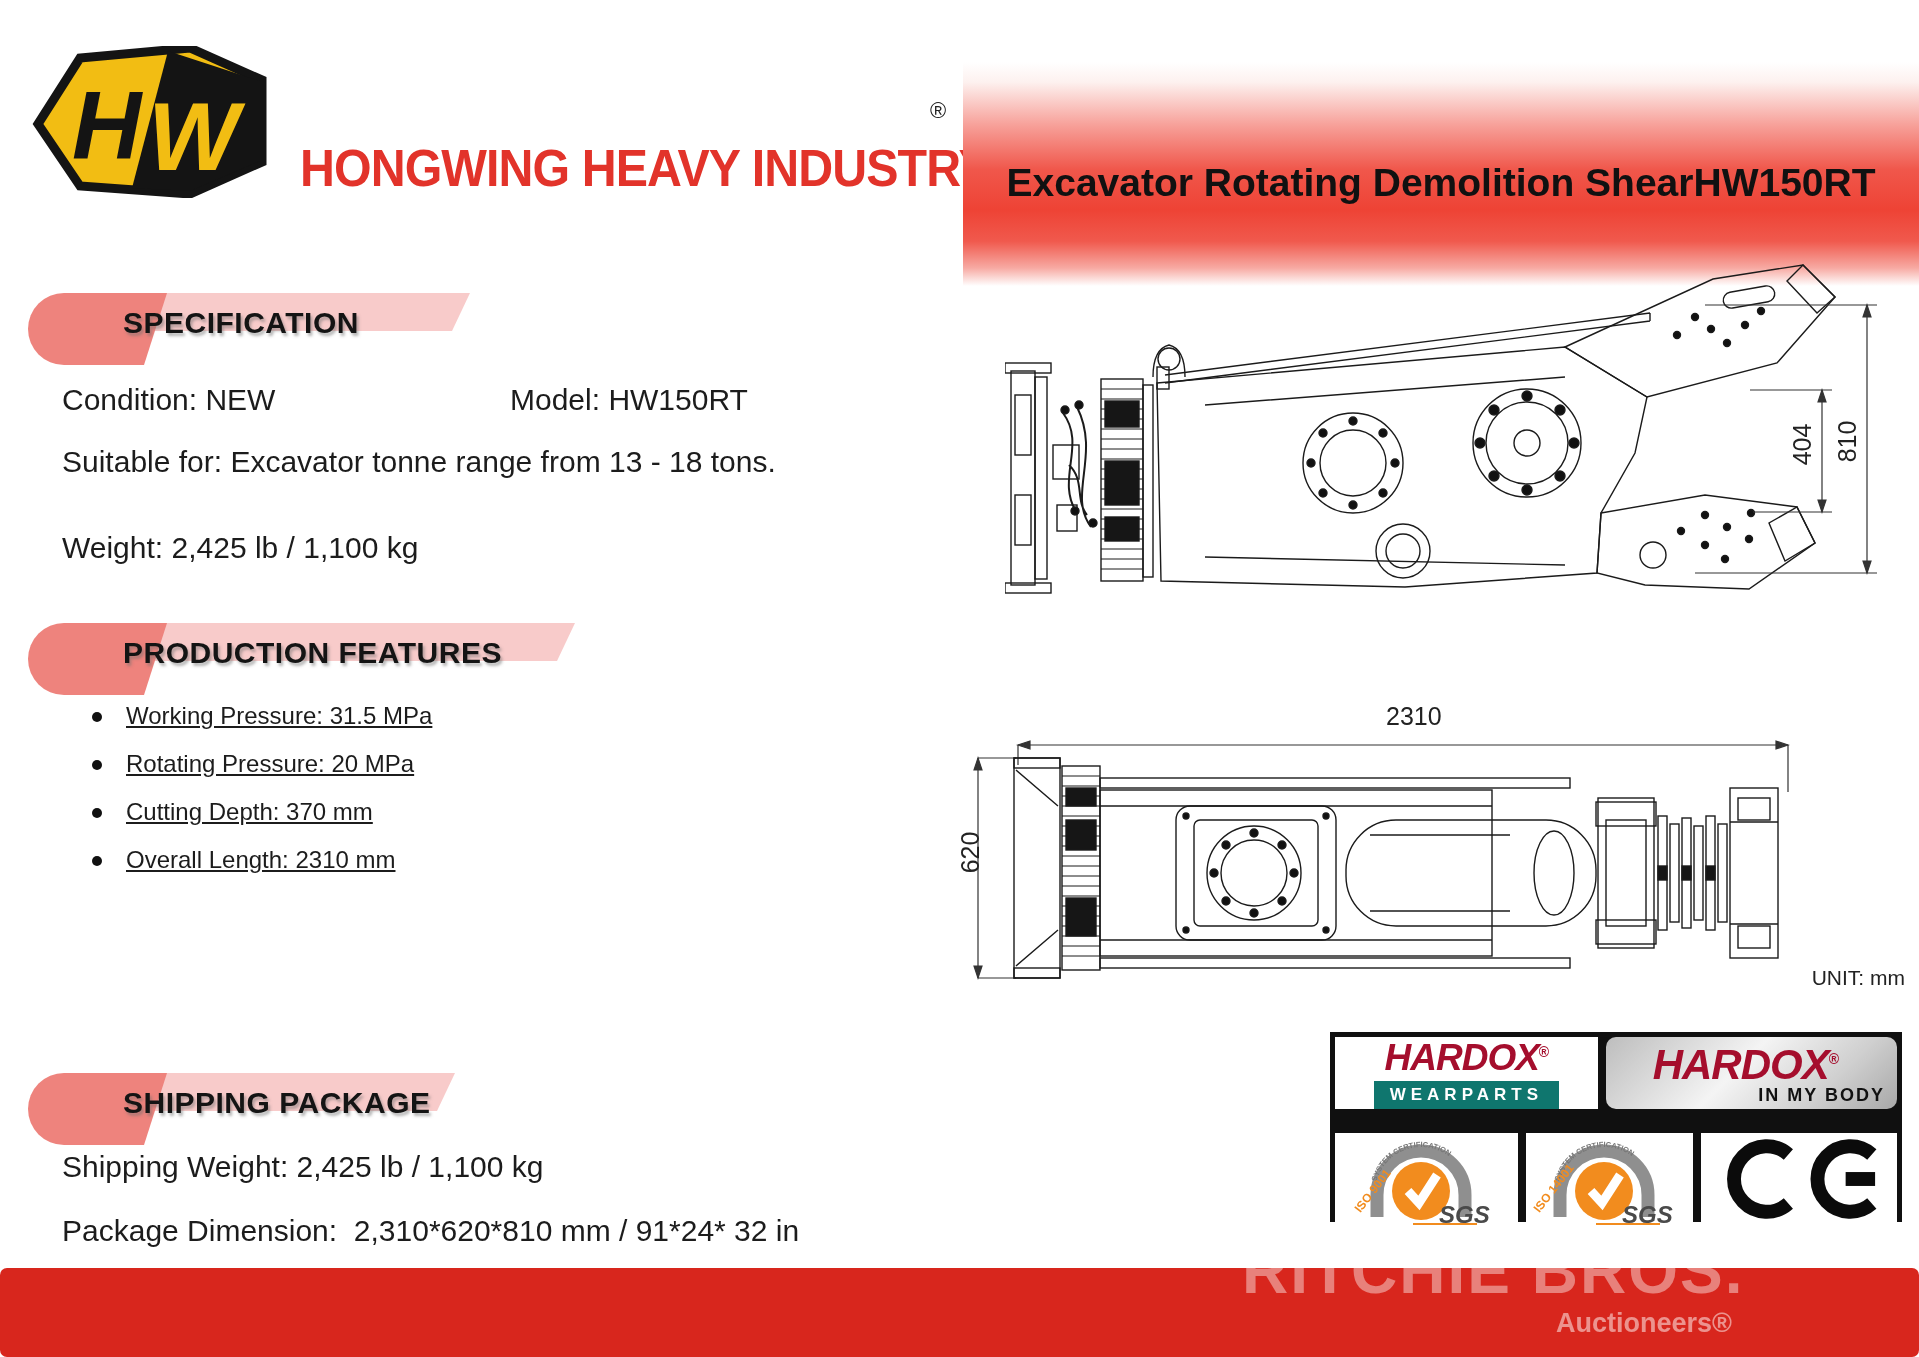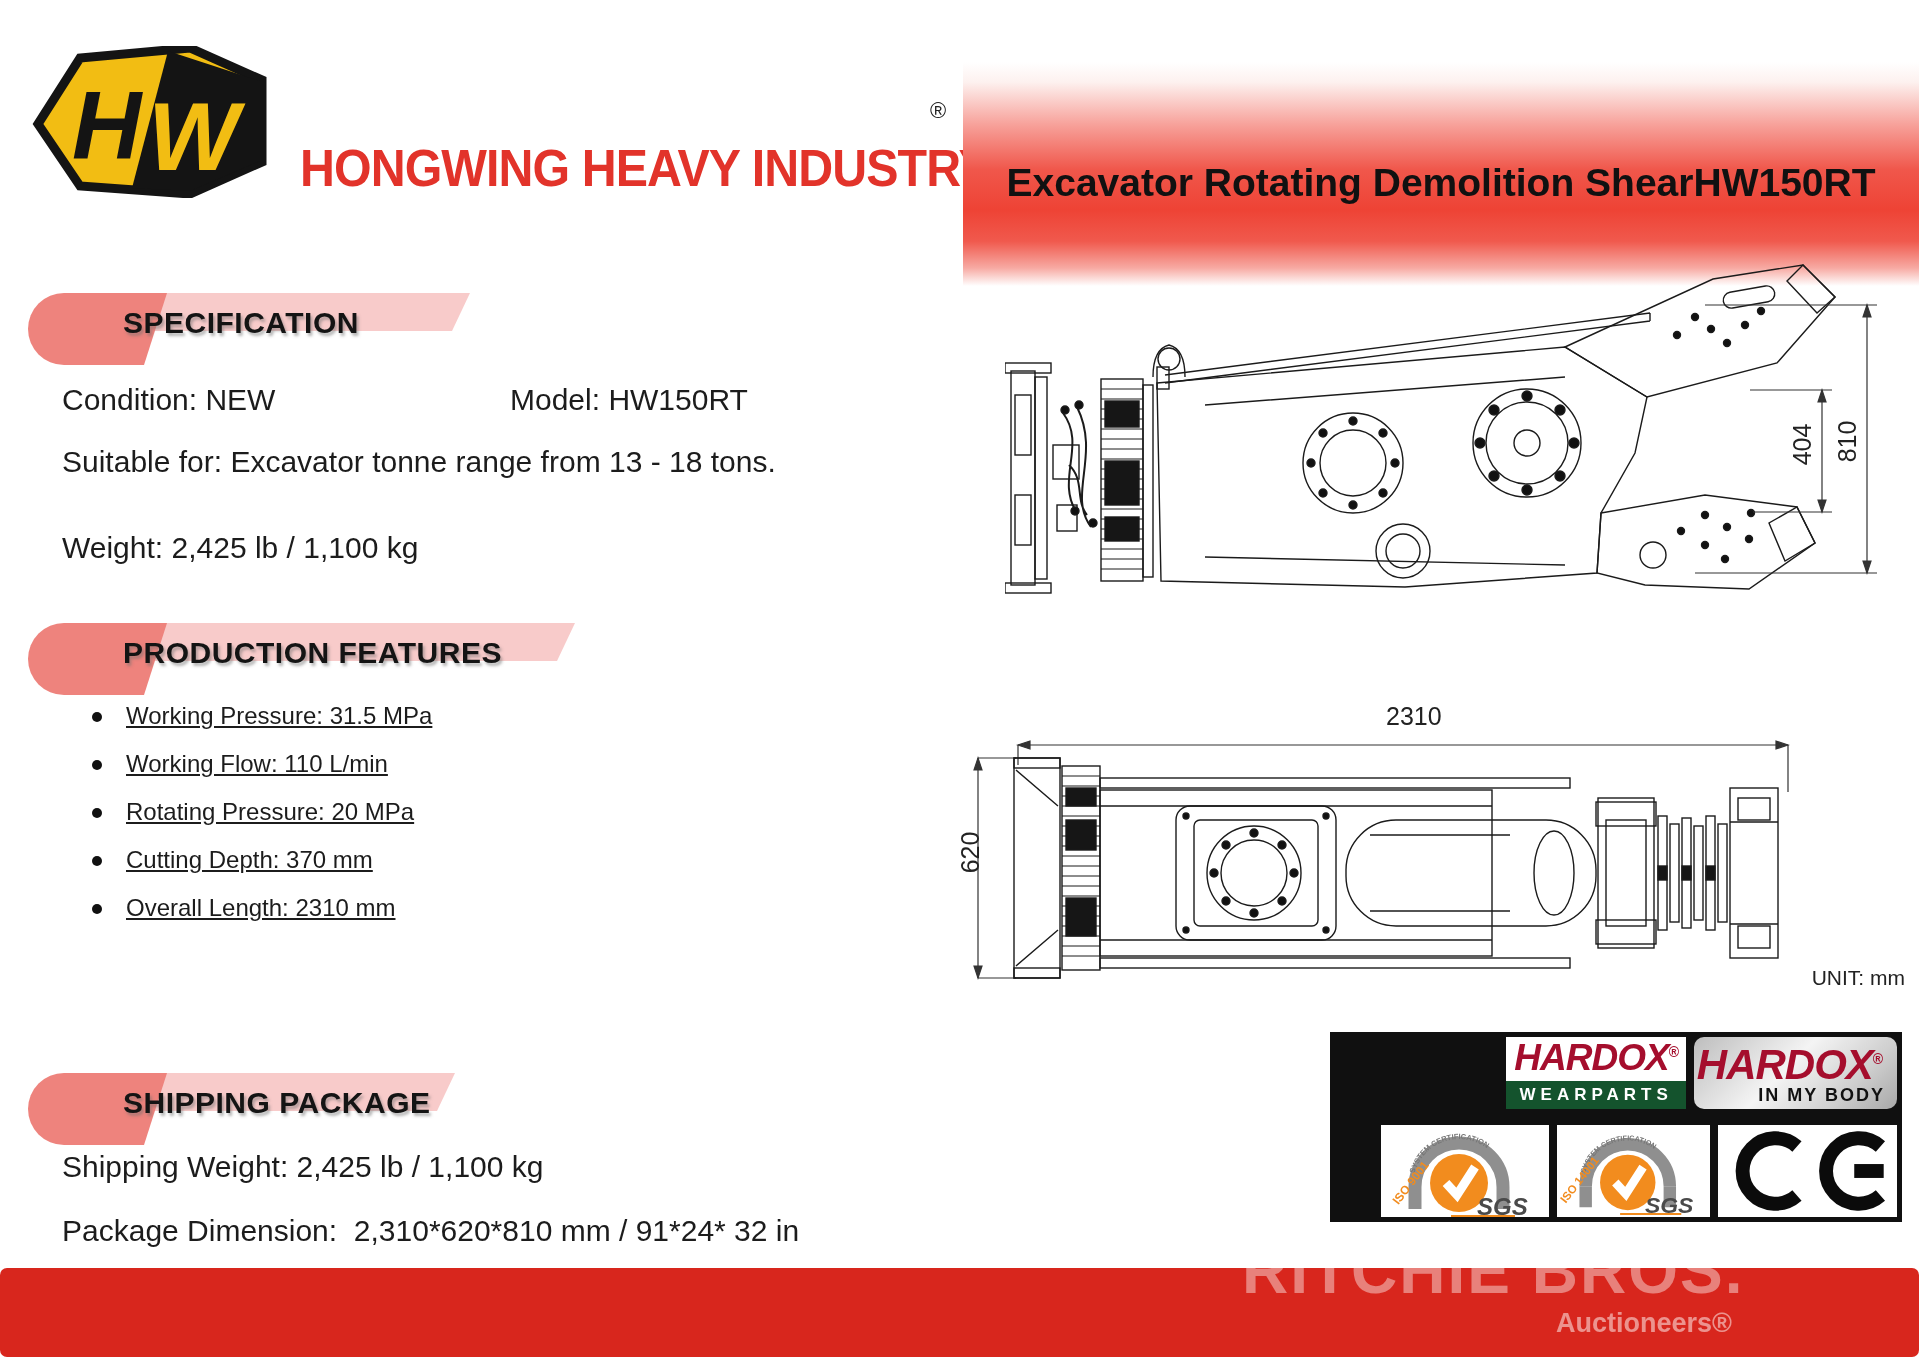--- a/index.html
+++ b/index.html
@@ -40,37 +40,37 @@
   }
   
   .draw{stroke:#1b1b1b;fill:none;stroke-width:1.4;}
   .dim{stroke:#333;stroke-width:1.2;}
   .dim-label{font-size:25px;color:#222;white-space:nowrap;}
   .rot{transform:rotate(-90deg);transform-origin:center center;}
   #unit-note{right:14px;top:966px;font-size:21px;color:#222;}
   
   #cert-table{
     left:1330px;top:1032px;width:572px;height:190px;background:#101010;
-    padding:5px;box-sizing:border-box;display:flex;flex-direction:column;gap:16px;align-items:flex-end;
+    padding:5px;box-sizing:border-box;display:flex;flex-direction:column;gap:24px;
   }
   .cert-row{display:flex;gap:8px;flex:1;}
   .cert-cell{background:#fff;display:flex;align-items:center;justify-content:center;overflow:hidden;}
   #cell-wearparts{flex:268;flex-direction:column;gap:2px;}
   #cell-inmybody{
     flex:285;border-radius:10px;
     background:linear-gradient(135deg,#bdbdbd 0%,#f4f4f4 45%,#cfcfcf 75%,#a8a8a8 100%);
     flex-direction:column;align-items:flex-end;padding-right:12px;box-sizing:border-box;
   }
   #cell-iso9001{flex:192;}
   #cell-iso14001{flex:175;}
   #cell-ce{flex:205;}
   .hardox-word{font-size:37px;font-weight:800;font-style:italic;color:#a50e2d;letter-spacing:-1px;white-space:nowrap;}
   .hardox-word sup{font-size:14px;font-style:normal;}
   #wearparts-bar{
-    background:#14532d;color:#fff;font-size:17px;font-weight:700;letter-spacing:5px;
+    background:#0f766e;color:#fff;font-size:17px;font-weight:700;letter-spacing:5px;
     padding:3px 16px;line-height:22px;white-space:nowrap;
   }
   #cell-inmybody .hardox-word{font-size:42px;align-self:center;}
   #inmybody-sub{font-size:18px;font-weight:700;color:#111;letter-spacing:2px;margin-top:-4px;white-space:nowrap;}
   
   #footer{
     left:0;top:1268px;width:1919px;height:89px;background:#d8261d;overflow:hidden;border-radius:7px;
   }
   #wm-big{
     position:absolute;left:1242px;top:-34px;font-size:64px;font-weight:800;
@@ -113,21 +113,20 @@
   <div class="abs body-text" style="top:531px;">Weight: 2,425 lb / 1,100 kg</div>
 
   <svg class="abs ribbon" style="top:622px;" width="580" height="74" viewBox="0 0 580 74">
     <path d="M50,1 L548,1 L530,39 L36,39 Z" fill="#f8cbca"></path>
     <path d="M37,1 L140,1 L117,73 L37,73 A36,36 0 0 1 37,1 Z" fill="#ee837d"></path>
   </svg>
   <div class="abs sec-title" style="top:636px;">PRODUCTION FEATURES</div>
 
   <ul class="abs" id="features-list">
     <li>Working Pressure: 31.5 MPa</li>
-    <li>Working Flow: 110 L/min</li>
     <li>Rotating Pressure: 20 MPa</li>
     <li>Cutting Depth: 370 mm</li>
     <li>Overall Length: 2310 mm</li>
   </ul>
 
   <svg class="abs ribbon" style="top:1072px;" width="580" height="74" viewBox="0 0 580 74">
     <path d="M50,1 L428,1 L410,39 L36,39 Z" fill="#f8cbca"></path>
     <path d="M37,1 L140,1 L117,73 L37,73 A36,36 0 0 1 37,1 Z" fill="#ee837d"></path>
   </svg>
   <div class="abs sec-title" style="top:1086px;">SHIPPING PACKAGE</div>

